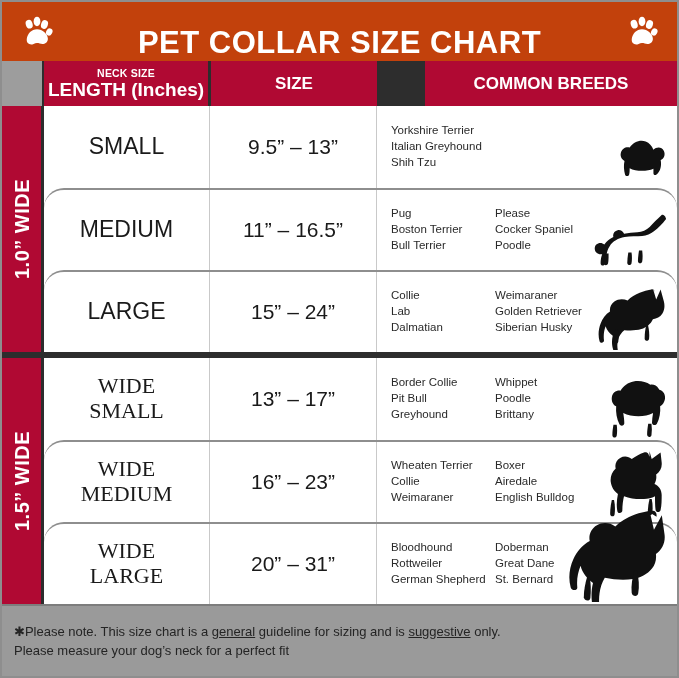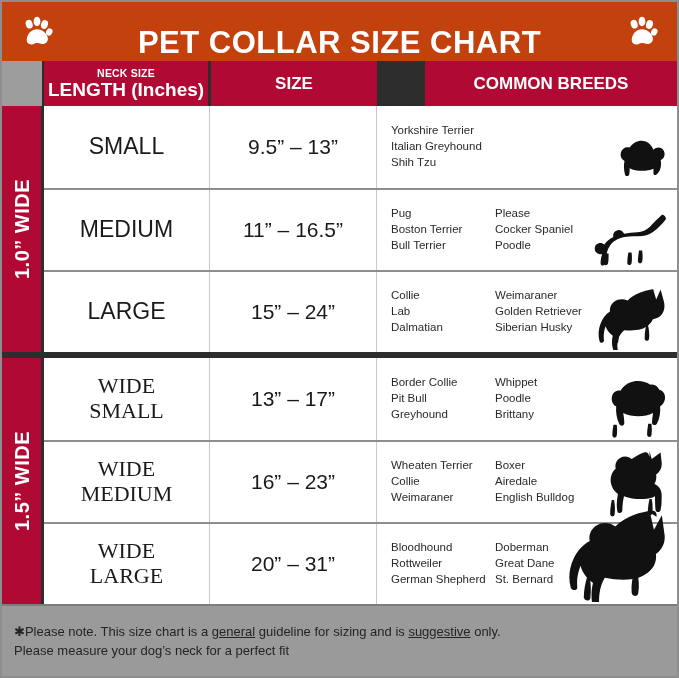--- a/index.html
+++ b/index.html
@@ -102,20 +102,21 @@
     letter-spacing: 0.5px;
   }
 
   .group-rows { flex: 1 1 auto; }
 
   .row {
     display: flex;
     height: 82px;
     background: #ffffff;
     position: relative;
+    border-radius: 20px;
   }
   .row + .row { border-top: 2px solid #8e8e8e; }
 
   .cell-size {
     flex: 0 0 166px;
     display: flex;
     flex-direction: column;
     align-items: center;
     justify-content: center;
     border-right: 1px solid #c9c9c9;

